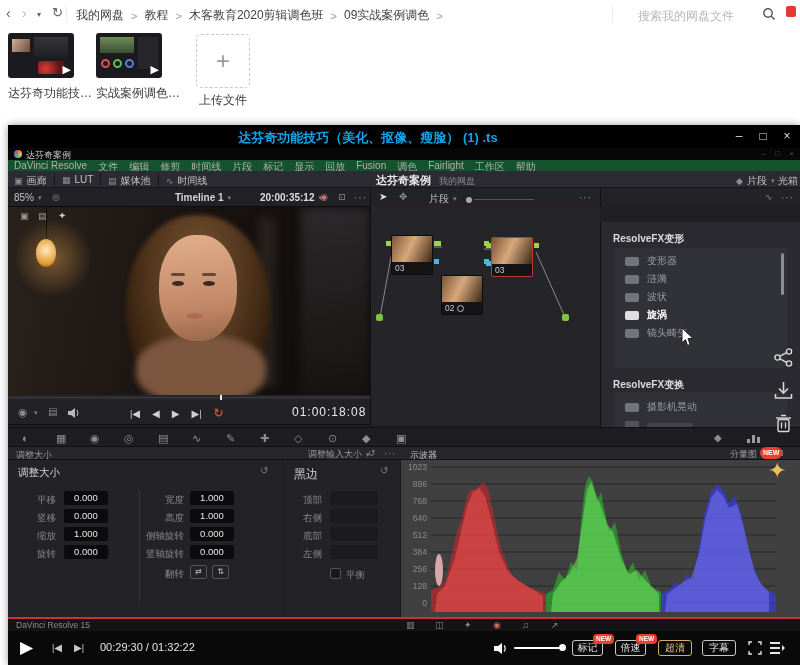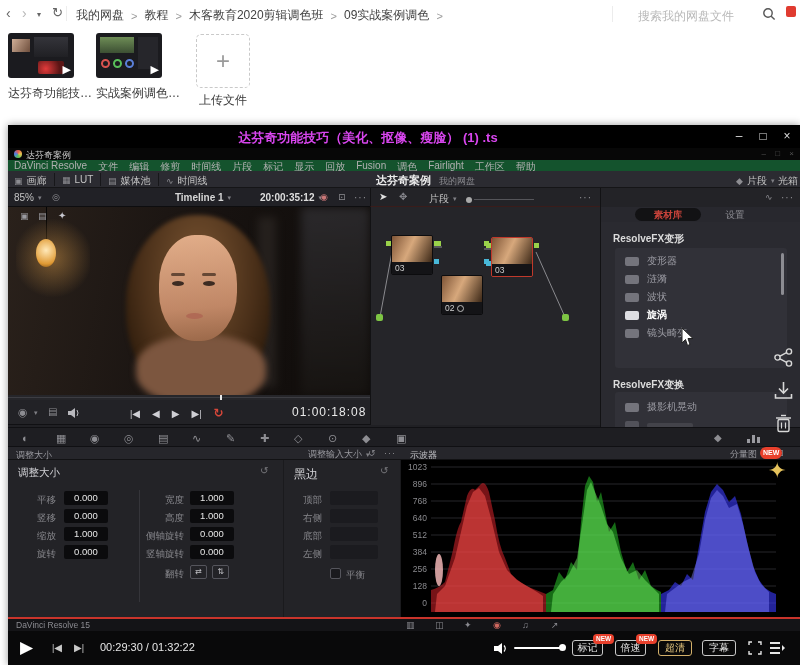--- a/index.html
+++ b/index.html
@@ -8,21 +8,21 @@
   .a { position:absolute; }
   .nowrap { white-space:nowrap; overflow:hidden; text-overflow:ellipsis; }
   
   .navic { color:#666; font-size:14px; line-height:16px; cursor:default; }
   .crumb-item { color:#424242; font-size:12px; }
   .crumb-sep { color:#9a9a9a; font-size:11px; margin:0 7px; }
   .thumb { background:#1b1b1f; border-radius:3px; overflow:hidden; }
   .filelabel { font-size:12px; color:#3a3a3a; }
   
   #vwin { left:8px; top:125px; width:792px; height:540px; background:#000; box-shadow:0 0 8px rgba(0,0,0,.4); }
-  .wt { color:#d946ef; font-size:13px; font-weight:bold; }
+  .wt { color:#0ea5e9; font-size:13px; font-weight:bold; }
   .wc { color:#ddd; font-size:12px; text-align:center; width:18px; cursor:default; }
   
   #resolve { left:0; top:23px; width:792px; height:483px; background:#202024; overflow:hidden; }
   .menuitem { color:#b0b0b0; font-size:10px; margin-right:11px; }
   .tbtn { display:inline-flex; align-items:center; gap:4px; color:#c4c4c4; font-size:10px; }
   .tico { color:#8d8d92; font-size:9px; }
   .vdiv { width:1px; background:#17171a; }
   .chev { color:#808085; font-size:7px; }
   .more { color:#909095; font-size:10px; letter-spacing:1px; }
   .fieldlab { color:#87878c; font-size:9.5px; text-align:right; }
@@ -197,24 +197,20 @@
         <div class="a" style="left:95px;top:9px;width:6px;height:6px;border-radius:50%;background:#aaa;"></div>
         <div class="a" style="left:103px;top:11px;width:60px;height:1px;background:#55555a;"></div>
         <span class="a more" style="left:208px;top:4px;">···</span>
       </div>
 
       <div class="a" style="left:592px;top:40px;width:200px;height:19px;background:#232327;border-left:1px solid #121214;">
         <span class="a tico" style="left:164px;top:4px;">∿</span>
         <span class="a more" style="left:180px;top:4px;">···</span>
       </div>
 
-      <div class="a" style="left:592px;top:59px;width:200px;height:15px;background:#28282e;border-left:1px solid #121214;">
-        <div class="a" style="left:34px;top:1px;width:66px;height:13px;background:#121214;border-radius:7px;text-align:center;line-height:13px;font-size:9.5px;font-weight:bold;color:#c5423a;">素材库</div>
-        <div class="a" style="left:104px;top:1px;width:60px;height:13px;text-align:center;line-height:13px;font-size:9.5px;color:#8a8a90;">设置</div>
-      </div>
 
       <div class="a" style="left:0;top:59px;width:362px;height:188px;background:linear-gradient(100deg,#2a211b,#171210 55%,#0e0b09);overflow:hidden;">
         <div class="a" style="left:293px;top:0;width:69px;height:188px;background:linear-gradient(#3e3e44,#1d1a17);opacity:.55;filter:blur(5px);"></div>
         <div class="a" style="left:250px;top:10px;width:18px;height:170px;background:#35302c;opacity:.5;filter:blur(4px);"></div>
         <div class="a" style="left:38px;top:0;width:1px;height:34px;background:#050505;"></div>
         <div class="a" style="left:8px;top:8px;width:74px;height:86px;background:radial-gradient(circle,rgba(255,182,84,.4),transparent 70%);"></div>
         <div class="a" style="left:28px;top:32px;width:20px;height:28px;border-radius:50%;background:radial-gradient(circle at 50% 40%,#ffe9b9,#e09a34 70%,#7a4c14);filter:blur(.6px);"></div>
         <div class="a" style="left:118px;top:8px;width:144px;height:186px;border-radius:48%;background:radial-gradient(ellipse at 50% 32%,#7c5633,#482e18 58%,#221406 92%);filter:blur(2px);"></div>
         <div class="a" style="left:128px;top:128px;width:130px;height:70px;border-radius:45%;background:#7c563f;filter:blur(3px);"></div>
         <div class="a" style="left:151px;top:28px;width:78px;height:106px;border-radius:46%;background:linear-gradient(175deg,#e2ae8a,#c08766 68%,#996748);filter:blur(.4px);"></div>
@@ -408,21 +404,21 @@
         <span class="a fieldlab" style="left:6px;top:52px;width:32px;">右侧</span>
         <div class="a fieldval" style="left:46px;top:49px;width:48px;background:#1b1b1f;"></div>
         <span class="a fieldlab" style="left:6px;top:70px;width:32px;">底部</span>
         <div class="a fieldval" style="left:46px;top:67px;width:48px;background:#1b1b1f;"></div>
         <span class="a fieldlab" style="left:6px;top:88px;width:32px;">左侧</span>
         <div class="a fieldval" style="left:46px;top:85px;width:48px;background:#1b1b1f;"></div>
         <div class="a" style="left:46px;top:108px;width:11px;height:11px;border:1px solid #55555c;background:#1a1a1e;border-radius:2px;"></div>
         <span class="a" style="left:62px;top:109px;color:#87878c;font-size:9.5px;">平衡</span>
       </div>
 
-      <div class="a" style="left:392px;top:312px;width:400px;height:157px;background:#000000;border-left:1px solid #1a1a1d;">
+      <div class="a" style="left:392px;top:312px;width:400px;height:157px;background:#404040;border-left:1px solid #1a1a1d;">
         <span class="a scale-lab" style="left:2px;top:2px;">1023</span>
         <span class="a scale-lab" style="left:2px;top:19px;">896</span>
         <span class="a scale-lab" style="left:2px;top:36px;">768</span>
         <span class="a scale-lab" style="left:2px;top:53px;">640</span>
         <span class="a scale-lab" style="left:2px;top:70px;">512</span>
         <span class="a scale-lab" style="left:2px;top:87px;">384</span>
         <span class="a scale-lab" style="left:2px;top:104px;">256</span>
         <span class="a scale-lab" style="left:2px;top:121px;">128</span>
         <span class="a scale-lab" style="left:2px;top:138px;">0</span>
         <svg class="a" style="left:30px;top:2px;" width="345" height="152" viewBox="0 0 345 152">

